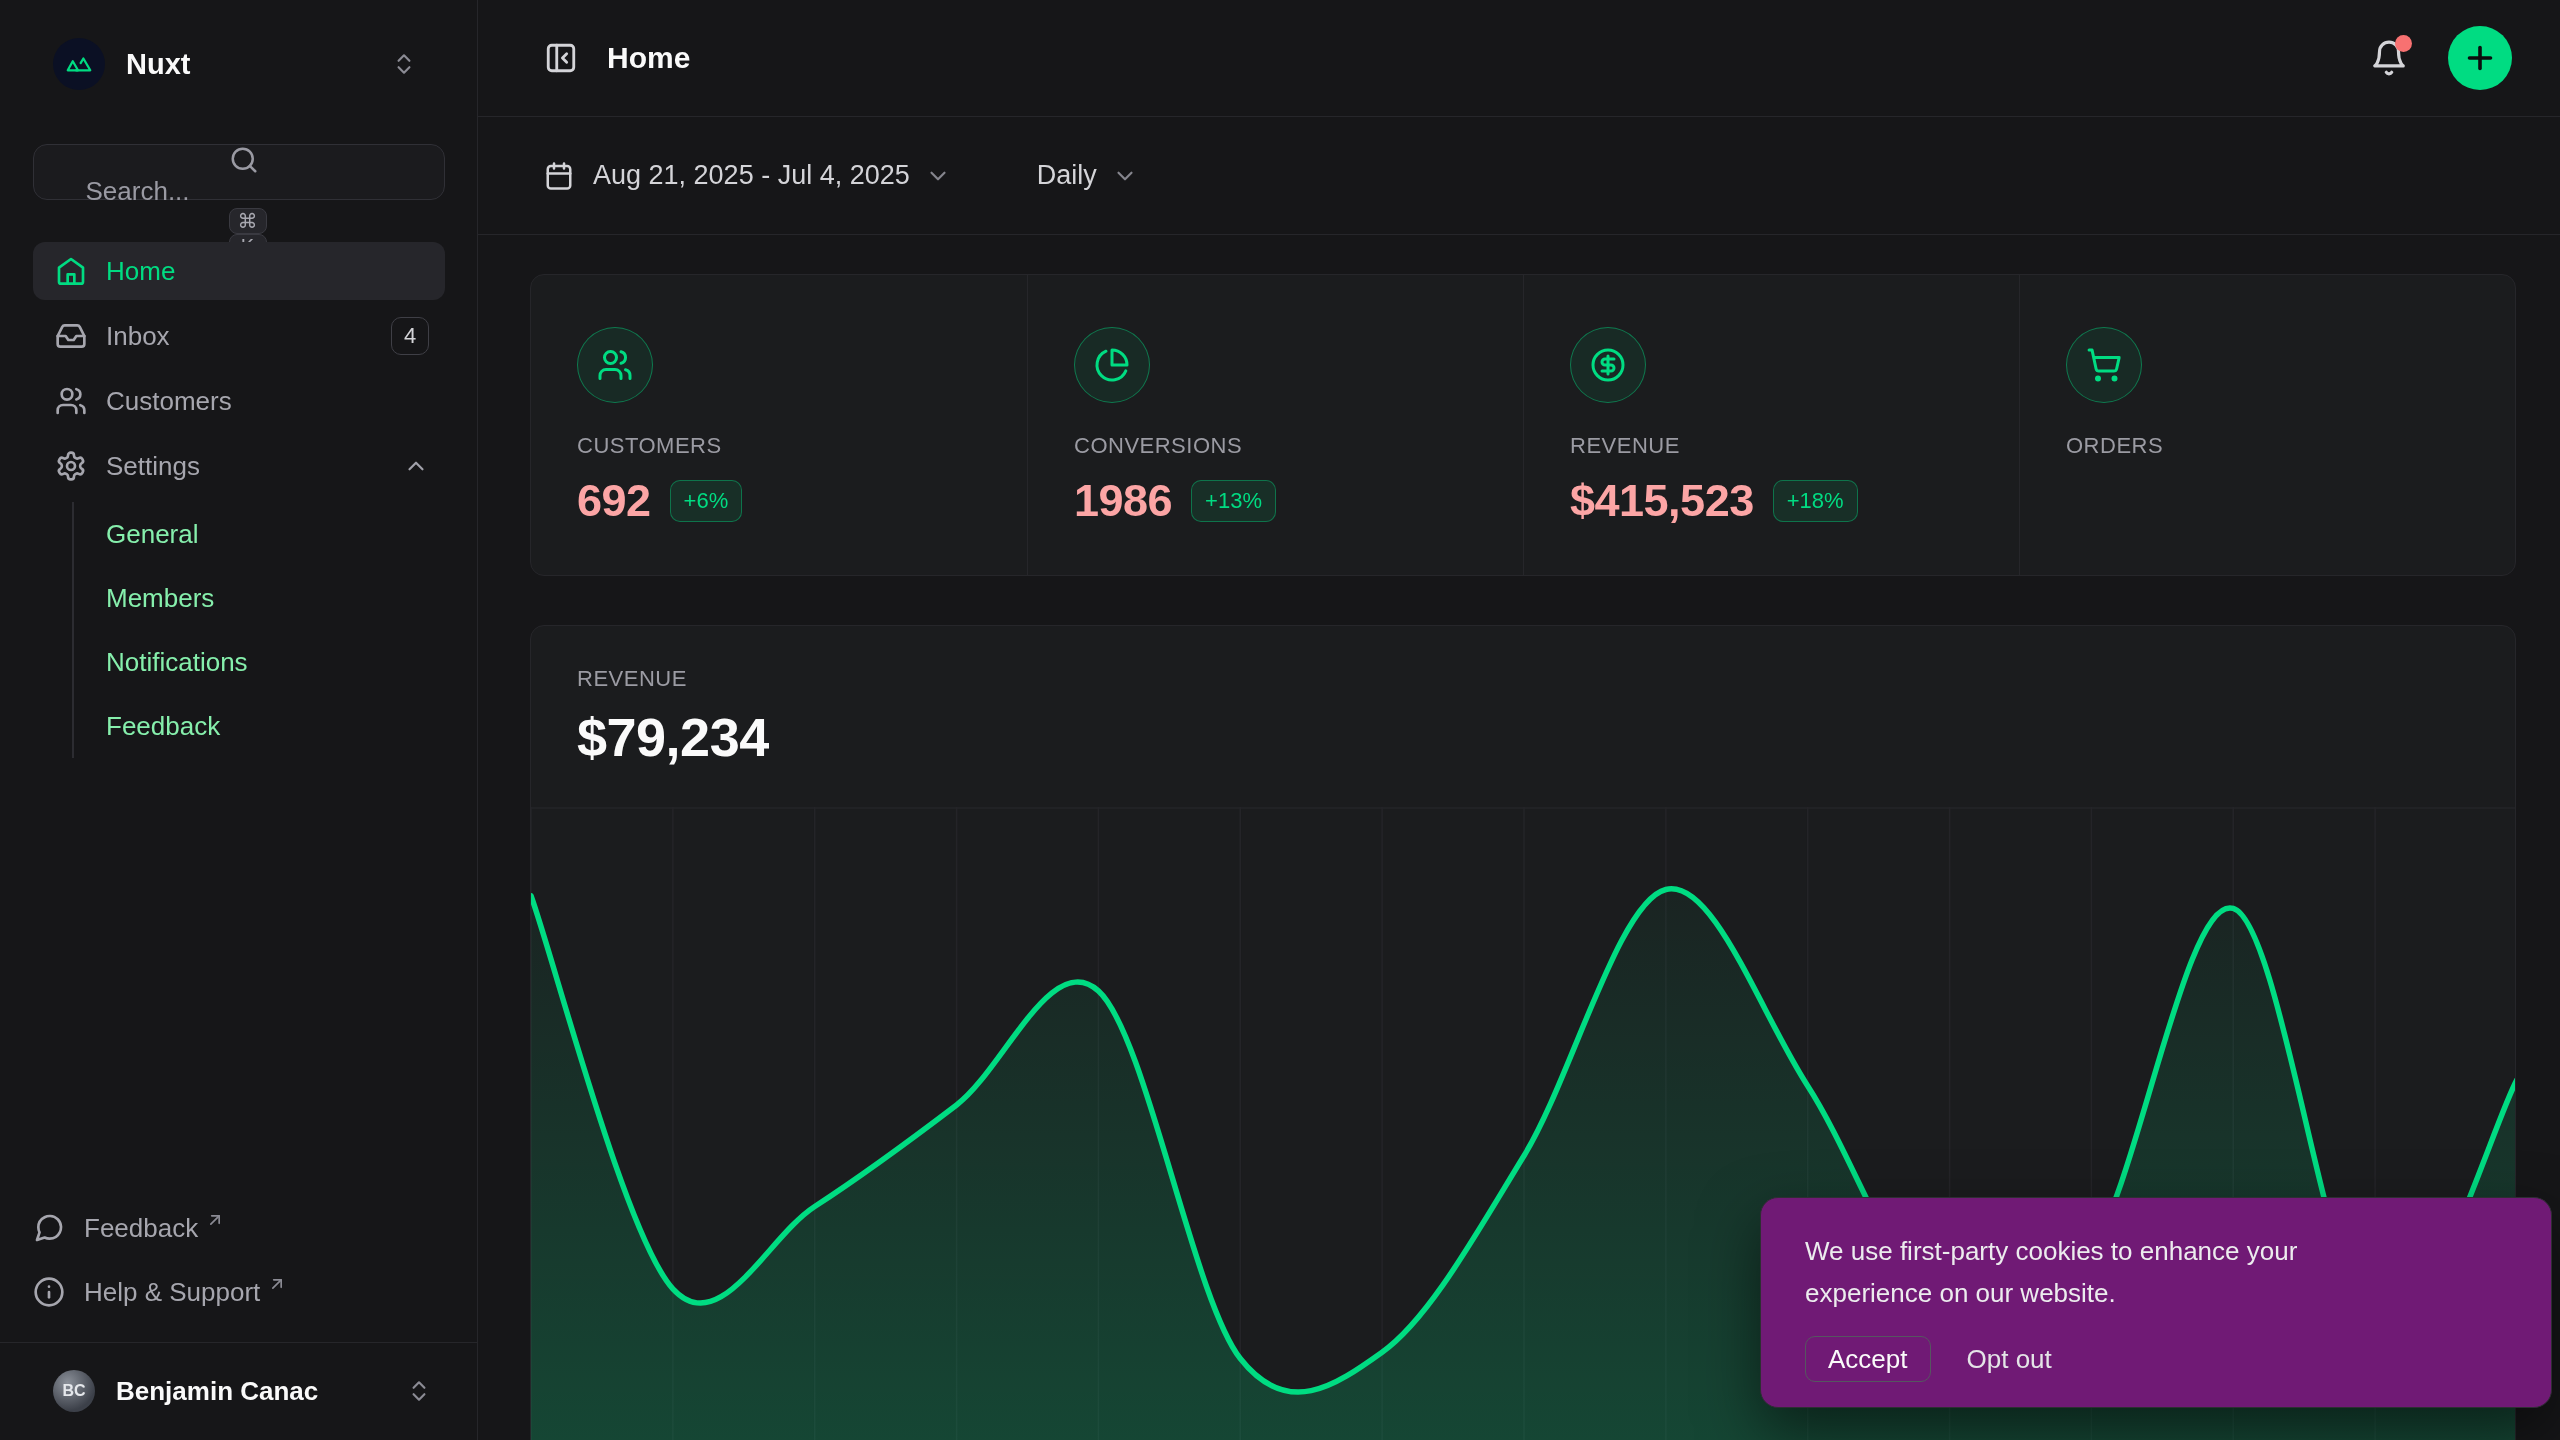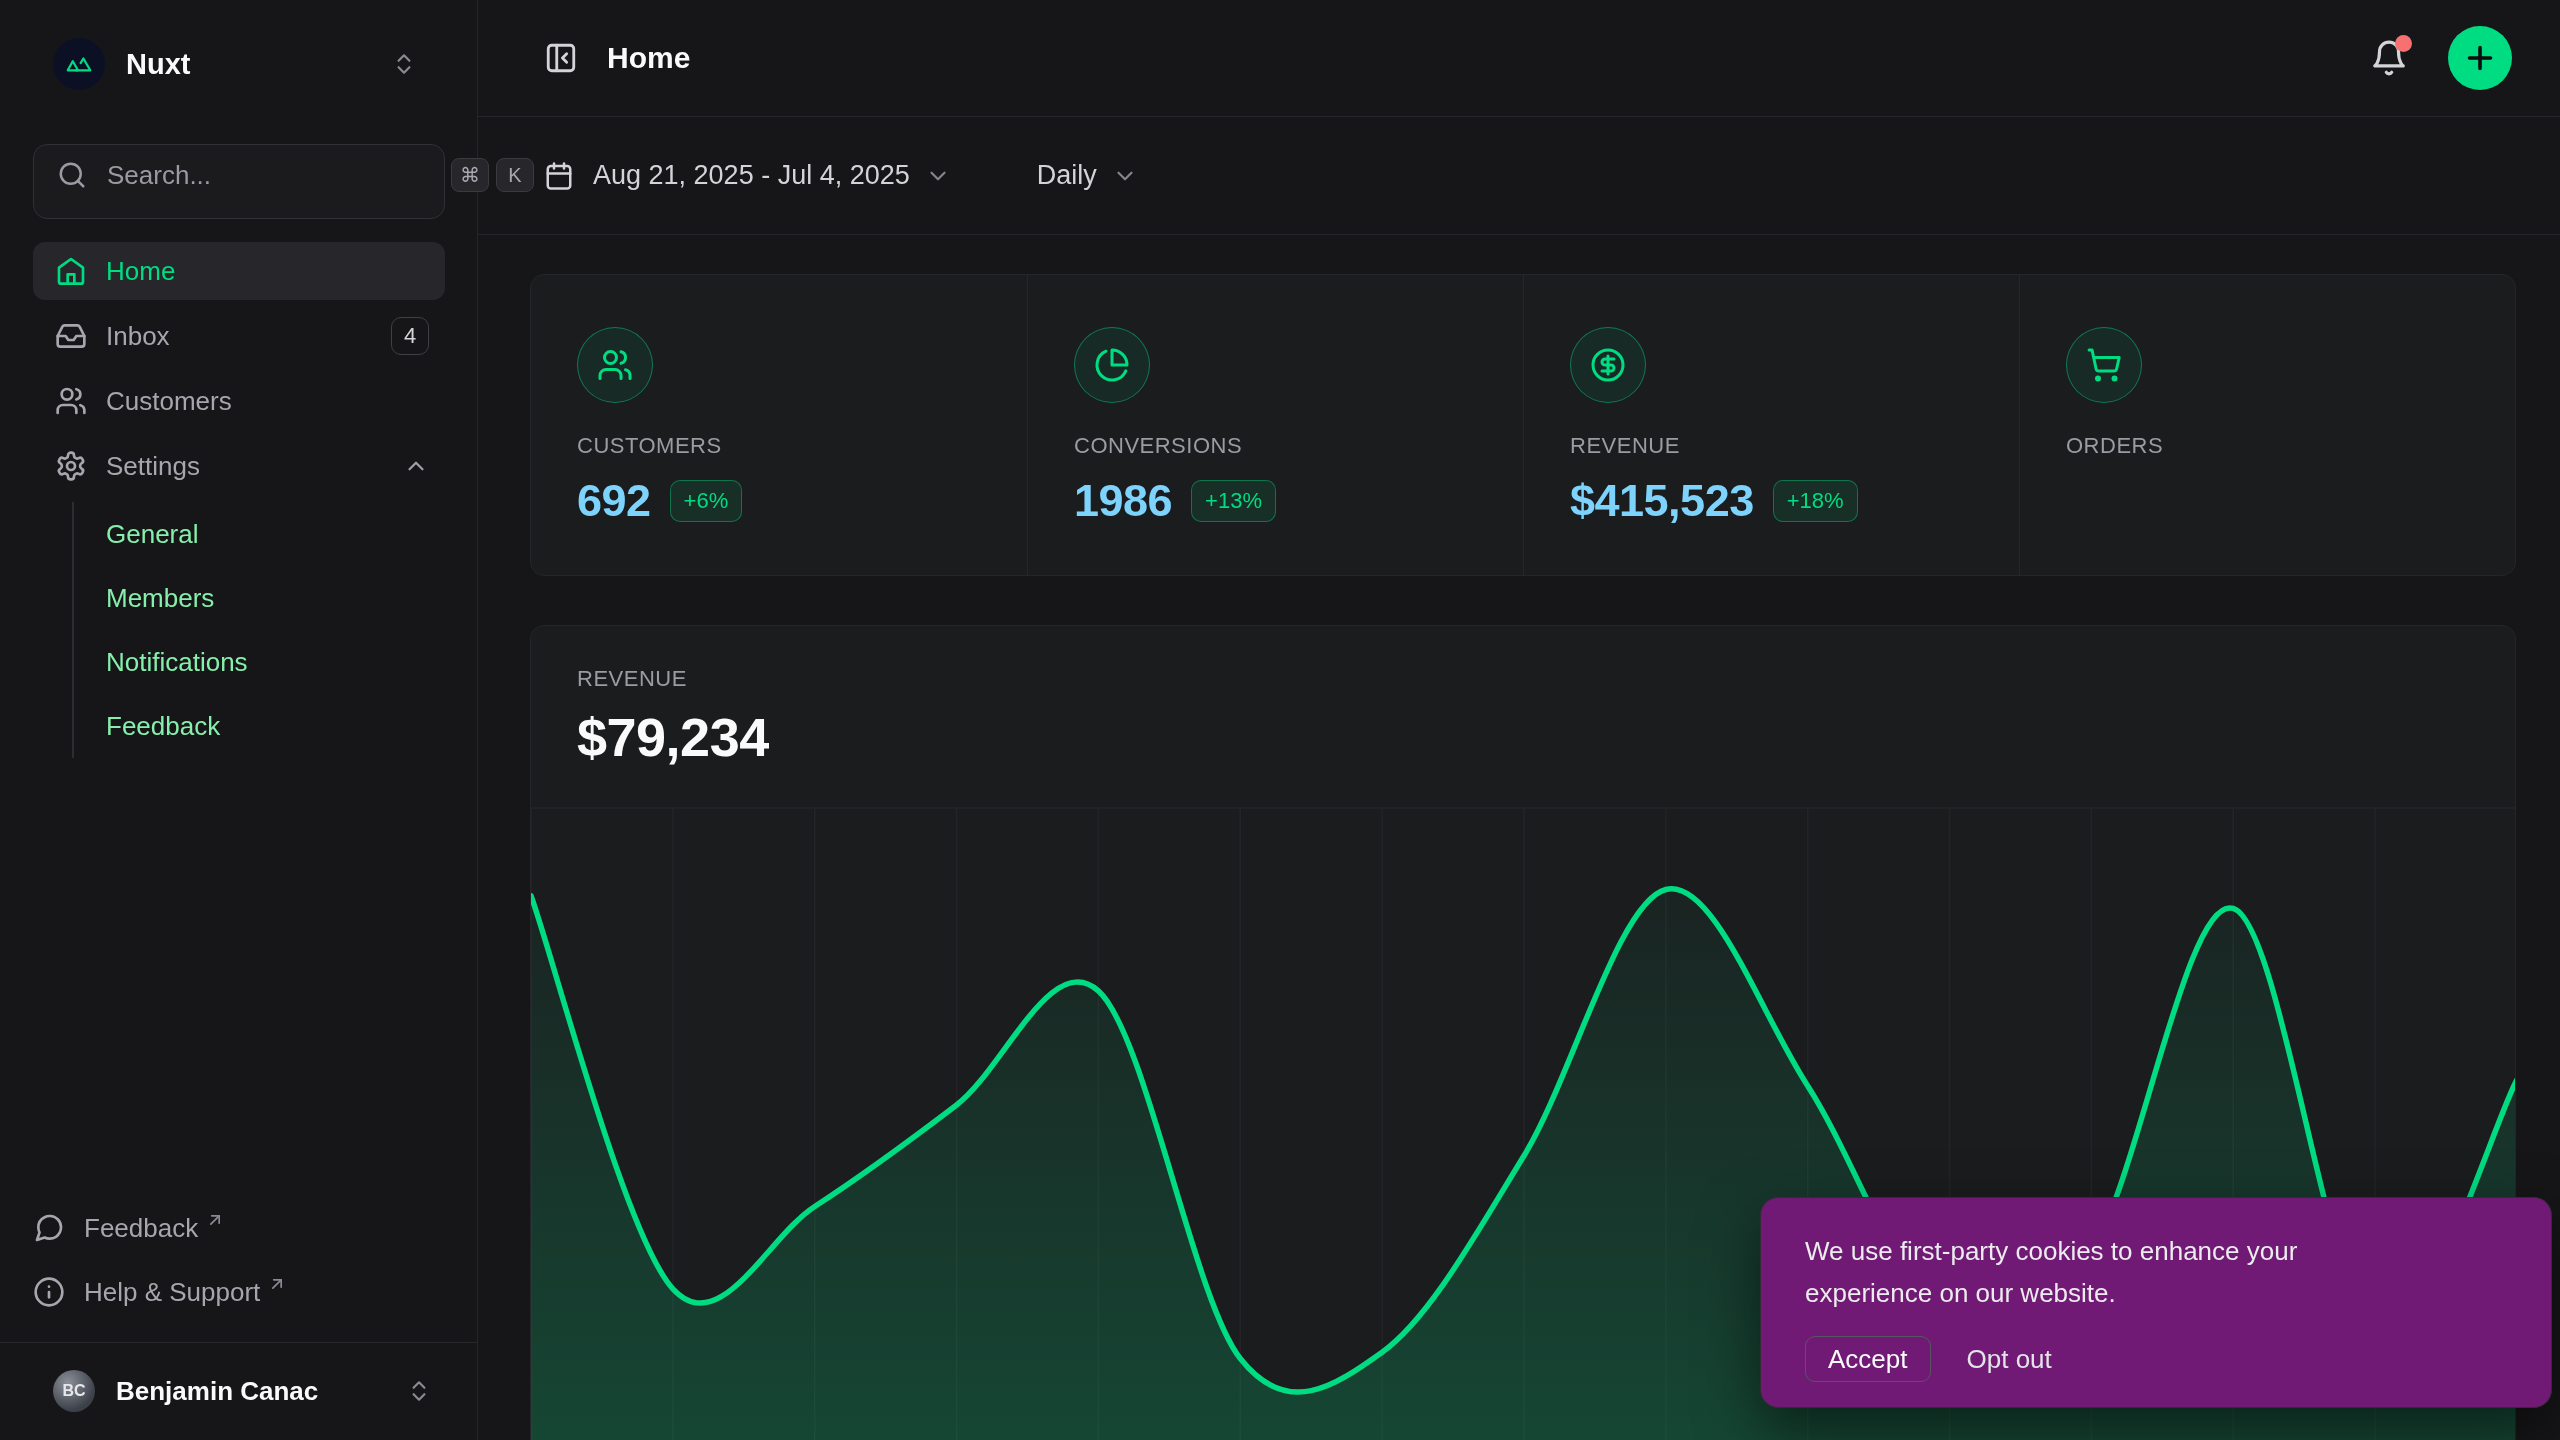--- a/index.html
+++ b/index.html
@@ -13,23 +13,23 @@
   
   .sidebar{position:absolute;left:0;top:0;width:478px;height:1440px;
            border-right:1.5px solid #26262a;background:#161618;}
   .ws-row{position:absolute;left:53px;top:38px;width:392px;height:52px;
           display:flex;align-items:center;cursor:pointer;}
   .logo-circle{width:52px;height:52px;border-radius:50%;background:#0b1024;
                display:flex;align-items:center;justify-content:center;flex:none;}
   .ws-name{margin-left:21px;font-size:29px;font-weight:600;color:#fafafa;}
   .ws-chevrons{margin-left:auto;margin-right:28px;color:#8b8b94;}
 
-  .search-box{position:absolute;left:33px;top:144px;width:412px;height:75px;
+  .search-box{position:absolute;left:33px;top:144px;width:412px;height:56px;
               border:1.5px solid #303036;border-radius:14px;background:#1b1b1e;
-              display:flex;align-items:center;padding:0 13px 13px 23px;cursor:text;}
+              display:flex;align-items:center;padding:0 13px 13px 23px;cursor:text;flex-direction:column;}
   .search-box .ph{margin-left:18px;font-size:26px;color:#9a9aa3;flex:1;
                   background:transparent;border:none;outline:none;
                   font-family:inherit;}
   .search-box .ph::placeholder{color:#9a9aa3;}
   .kbd{min-width:38px;height:34px;padding:0 8px;margin-left:7px;border-radius:8px;
        background:#26262b;border:1px solid #3a3a41;color:#a8a8b0;font-size:20px;
        display:flex;align-items:center;justify-content:center;}
   .search-icon-c{color:#9a9aa3;}
 
   .nav{position:absolute;left:33px;top:242px;width:412px;}
@@ -90,21 +90,21 @@
   .stats-card{position:absolute;left:530px;top:274px;width:1986px;height:302px;
               border:1.5px solid #26262a;border-radius:14px;background:#1b1c1e;
               display:grid;grid-template-columns:repeat(4,1fr);overflow:hidden;}
   .stat-cell{padding:52px 0 0 46px;border-left:1.5px solid #26262a;}
   .stat-cell:first-child{border-left:none;}
   .stat-icon{width:76px;height:76px;border-radius:50%;
              background:rgba(0,220,130,.08);border:1.5px solid rgba(0,220,130,.45);
              display:flex;align-items:center;justify-content:center;color:#00dc82;}
   .stat-label{margin-top:30px;font-size:22px;color:#9b9ba3;letter-spacing:.5px;}
   .stat-value-row{margin-top:16px;display:flex;align-items:center;gap:19px;}
-  .stat-value{font-size:45px;font-weight:700;color:#7dd3fc;letter-spacing:-.5px;}
+  .stat-value{font-size:45px;font-weight:700;color:#fca5a5;letter-spacing:-.5px;}
   .pill-badge{font-size:22px;color:#00dc82;background:rgba(0,220,130,.1);
               border:1.5px solid rgba(0,220,130,.4);border-radius:10px;
               padding:7px 13px;}
 
   
   .revenue-card{position:absolute;left:530px;top:625px;width:1986px;height:835px;
                 border:1.5px solid #26262a;border-radius:14px;background:#1b1c1e;
                 overflow:hidden;}
   .revenue-head{padding:40px 0 0 46px;}
   .rev-label{font-size:22px;color:#9b9ba3;letter-spacing:.5px;}

